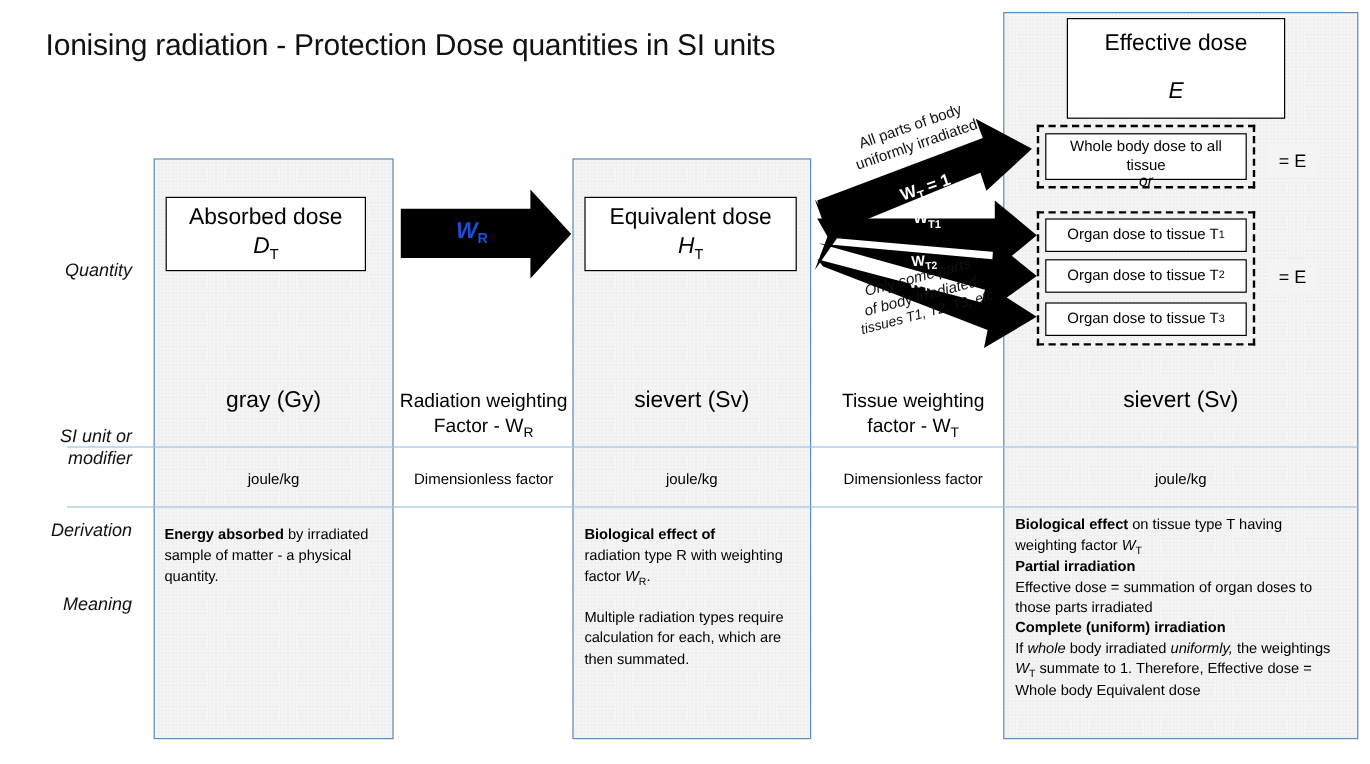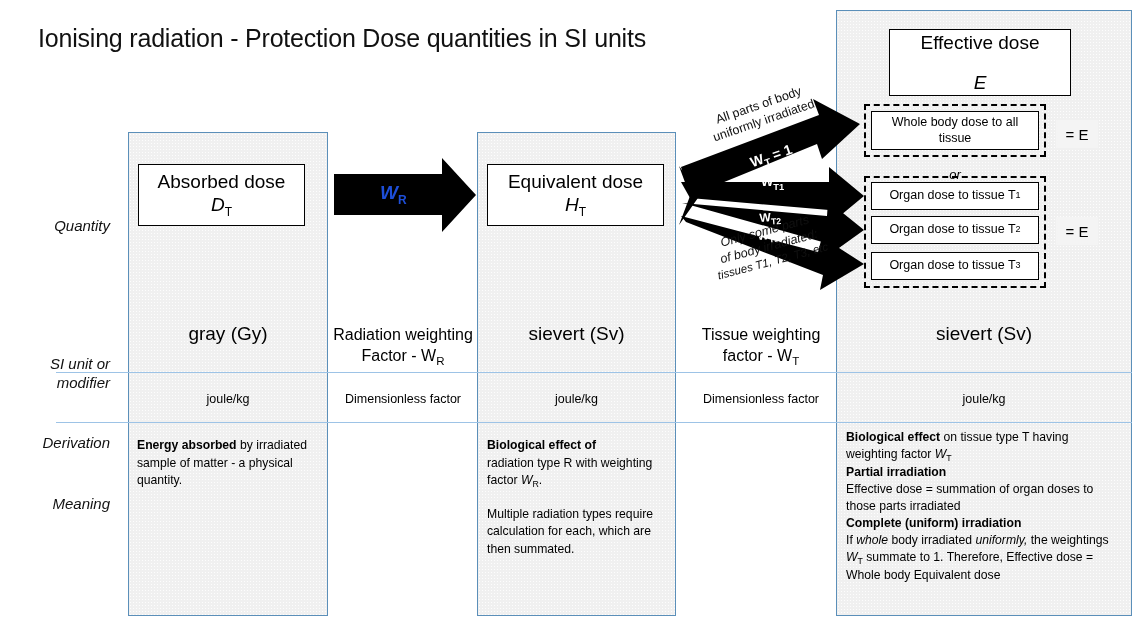--- a/index.html
+++ b/index.html
@@ -124,29 +124,29 @@
   <div class="wbox" style="left:138px; top:164px; width:167px; height:62px;">
     <div class="bigname">Absorbed dose</div>
     <div class="bigsym"><span>D</span><sub>T</sub></div>
   </div>
 
   <div class="wbox" style="left:487px; top:164px; width:177px; height:62px;">
     <div class="bigname">Equivalent dose</div>
     <div class="bigsym"><span>H</span><sub>T</sub></div>
   </div>
 
-  <div class="wbox" style="left:889px; top:29px; width:182px; height:67px;gap:16px;">
+  <div class="wbox" style="left:889px; top:15px; width:182px; height:84px;gap:16px;">
     <div class="bigname">Effective dose</div>
     <div class="bigsym">E</div>
   </div>
 
   <div class="dashbox" style="left:864px; top:104px; width:182px; height:53px;"></div>
   <div class="sbox" style="left:871px; top:111px; width:168px; height:39px;">Whole body dose to all tissue</div>
 
-  <div class="orlabel" style="left:864px; top:167px; width:182px;text-align:center;">or</div>
+  <div class="orlabel" style="left:864px; top:143px; width:182px;text-align:center;">or</div>
 
   <div class="dashbox" style="left:864px; top:176px; width:182px; height:112px;"></div>
 
   <div class="sbox" style="left:871px; top:182px; width:168px; height:28px;">
     <span>Organ dose to tissue T</span>
       <sub>1</sub>
   </div>
   <div class="sbox" style="left:871px; top:216px; width:168px; height:28px;">
     <span>Organ dose to tissue T</span>
       <sub>2</sub>

